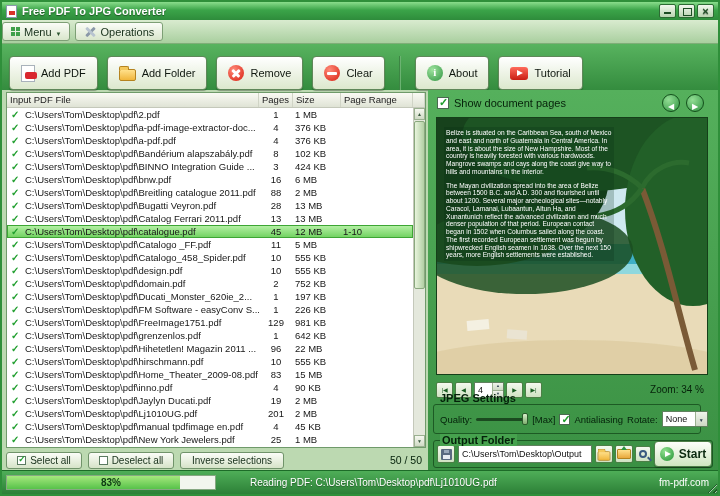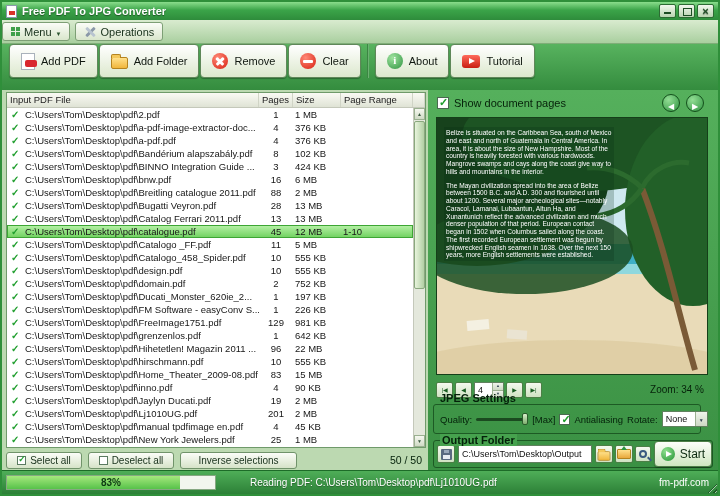--- a/index.html
+++ b/index.html
@@ -26,21 +26,21 @@
   .menu-btn{height:19px;padding:0 8px;display:flex;align-items:center;gap:4px;border:1px solid #7d9f75;border-radius:3px;
     background:linear-gradient(180deg,#fbfdf8,#d9e6cc);font-size:11px;color:#17301a}
   .menu-grid-icon{width:9px;height:9px;display:grid;grid-template-columns:1fr 1fr;gap:1px}
   .menu-grid-icon i{background:#3fa04a}
   .dd-arrow::after{content:"▼";font-size:6px;color:#2c5530}
   .ops-icon{position:relative;width:12px;height:12px}
   .ops-icon::before{content:"";position:absolute;left:5px;top:0;width:3px;height:12px;background:#8a98a8;transform:rotate(45deg);border-radius:1px}
   .ops-icon::after{content:"";position:absolute;left:5px;top:0;width:3px;height:12px;background:#b8c4d0;transform:rotate(-45deg);border-radius:1px}
 
   
-  .toolbar{position:absolute;left:0;top:42px;width:716px;height:46px;display:flex;align-items:flex-start;gap:1px;padding:0 7px;
+  .toolbar{position:absolute;left:0;top:42px;width:716px;height:46px;display:flex;align-items:flex-end;gap:9px;padding:0 7px;
     background:linear-gradient(180deg,#58b35f,#348c3e)}
   .tool-btn{height:34px;padding:0 11px;display:flex;align-items:center;gap:6px;border:1px solid #5f8759;border-radius:4px;
     background:linear-gradient(180deg,#ffffff,#dce8cd);font-size:11px;color:#101810;box-shadow:0 1px 1px rgba(0,0,0,.3)}
   .tool-sep{width:2px;height:34px;background:linear-gradient(90deg,#256e2c,#83c989);margin:0 5px}
   .pdf-icon{position:relative;width:14px;height:17px;background:#fff;border:1px solid #a9b2bb}
   .pdf-icon::after{content:"";position:absolute;right:-3px;bottom:2px;width:12px;height:7px;background:#d9272e;border-radius:2px}
   .folder-icon{position:relative;width:17px;height:12px;background:linear-gradient(180deg,#ffe08a,#f0b63c);
     border:1px solid #b5831f;border-radius:2px;margin-top:3px}
   .folder-icon::before{content:"";position:absolute;left:-1px;top:-4px;width:8px;height:3px;background:#f4c85a;
     border:1px solid #b5831f;border-bottom:none;border-radius:2px 2px 0 0}
@@ -134,31 +134,31 @@
   .openfolder-btn{left:187px;top:355px}
   .openfolder-icon{position:relative;width:14px;height:10px;background:linear-gradient(180deg,#ffe08a,#e8a83c);
     border:1px solid #b5831f;border-radius:1px}
   .openfolder-icon::after{content:"";position:absolute;left:3px;top:-4px;border-left:3px solid transparent;
     border-right:3px solid transparent;border-bottom:4px solid #2f9440}
   .search-btn{left:207px;top:356px;width:16px;height:16px}
   .mag-icon{position:relative;width:8px;height:8px;border:2px solid #3a5a80;border-radius:50%}
   .mag-icon::after{content:"";position:absolute;left:6px;top:6px;width:5px;height:2px;background:#3a5a80;transform:rotate(45deg)}
   .start-btn{position:absolute;left:226px;top:351px;width:58px;height:26px;border:1px solid #4f7f49;border-radius:4px;
     background:linear-gradient(180deg,#fdfefb,#cfe6c0);display:flex;align-items:center;justify-content:center;gap:5px;
-    font-size:12px;font-weight:normal;color:#0c2a10;box-shadow:0 1px 1px rgba(0,0,0,.3)}
+    font-size:12px;font-weight:bold;color:#0c2a10;box-shadow:0 1px 1px rgba(0,0,0,.3)}
   .start-icon{width:14px;height:14px;border-radius:50%;background:radial-gradient(circle at 35% 30%,#8fe08f,#239233);position:relative}
   .start-icon::after{content:"";position:absolute;left:5px;top:3.5px;border-left:6px solid #fff;
     border-top:3.5px solid transparent;border-bottom:3.5px solid transparent}
 
   
   .footer-btn{position:absolute;height:17px;display:flex;align-items:center;justify-content:center;gap:4px;
     border:1px solid #70936a;border-radius:3px;background:linear-gradient(180deg,#fbfdf8,#d6e3c8);font-size:10px;color:#17301a}
   .btn-selectall{left:4px;top:450px;width:76px}
   .btn-deselect{left:86px;top:450px;width:86px}
-  .btn-inverse{left:178px;top:450px;width:117px}
+  .btn-inverse{left:178px;top:450px;width:104px}
   .cb-mini{width:9px;height:9px;background:#fff;border:1px solid #5a7a60;position:relative}
   .cb-mini.on::after{content:"✓";position:absolute;left:0;top:-3px;color:#1f9e2d;font-weight:bold;font-size:9px}
   .count-label{position:absolute;left:352px;top:452px;width:68px;text-align:right;font-size:10.5px;color:#04210a}
 
   
   .statusbar{position:absolute;left:0;top:468px;width:716px;height:24px;border-top:1px solid #1d6b28;
     background:linear-gradient(180deg,#4fae58,#2c8037);color:#fff;font-size:10px}
   .progress{position:absolute;left:4px;top:4px;width:210px;height:15px;background:#f2f6ee;border:1px solid #86a882}
   .progress-fill{position:absolute;left:0;top:0;bottom:0;background:linear-gradient(180deg,#a5e87d,#57c24a)}
   .progress-label{position:absolute;left:0;width:100%;text-align:center;line-height:14px;color:#0c3a12;font-weight:bold}

